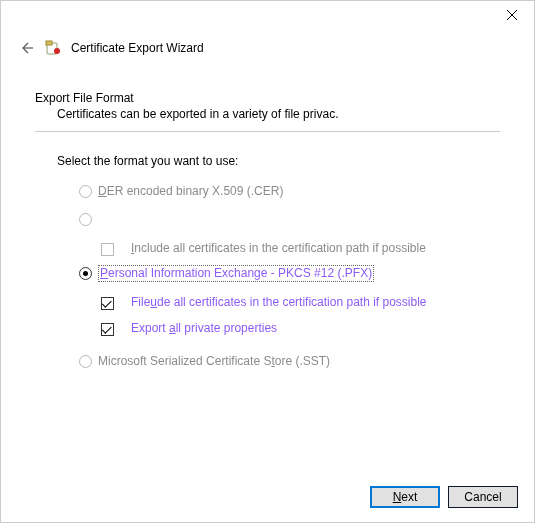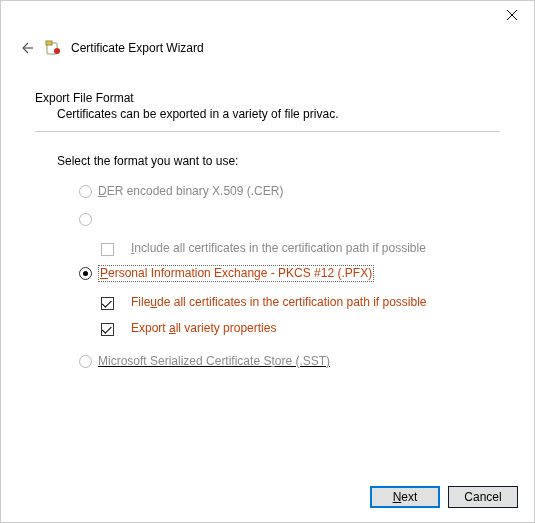--- a/index.html
+++ b/index.html
@@ -124,21 +124,21 @@
   .checkbox.disabled { border-color: #b8b8b8; }
   .checkbox.checked::after {
     content: "";
     width: 8px; height: 4px;
     border-left: 1.5px solid #000;
     border-bottom: 1.5px solid #000;
     transform: rotate(-45deg) translate(0px,-1px);
   }
   .lbl {
     font-size: 12px;
-    color: #c2410c;
+    color: #8b5cf6;
     line-height: 15px;
   }
   .lbl.disabled { color: #8b8b8b; }
   .lbl u { text-decoration: underline; }
   .dotted { border: 1px dotted #666; padding: 0 1px; display:inline-block;}
   .footer {
     position: absolute;
     bottom: 14px;
     right: 16px;
     display: flex;
@@ -216,24 +216,24 @@
     <div class="radio-row">
       <span class="radio checked"></span>
       <span class="lbl"><span class="dotted"><span></span><u>P</u><span>ersonal Information Exchange - PKCS #12 (.PFX)</span></span></span>
     </div>
     <div class="check-row">
       <span class="checkbox checked"></span>
       <span class="lbl"><span>File</span><u>u</u><span>de all certificates in the certification path if possible</span></span>
     </div>
     <div class="check-row">
       <span class="checkbox checked"></span>
-      <span class="lbl"><span>Export </span><u>a</u><span>ll variety properties</span></span>
-    </div>
-
-    <div class="radio-row" style="margin-top:16px;text-decoration:underline;">
+      <span class="lbl"><span>Export </span><u>a</u><span>ll private properties</span></span>
+    </div>
+
+    <div class="radio-row" style="margin-top:16px;">
       <span class="radio disabled"></span>
       <span class="lbl disabled"><span>Microsoft Serialized Certificate S</span><u>t</u><span>ore (.SST)</span></span>
     </div>
   </div>
 </div>
 
 <div class="footer">
   <button class="btn primary">
       <u>N</u>
       <span>ext</span>

